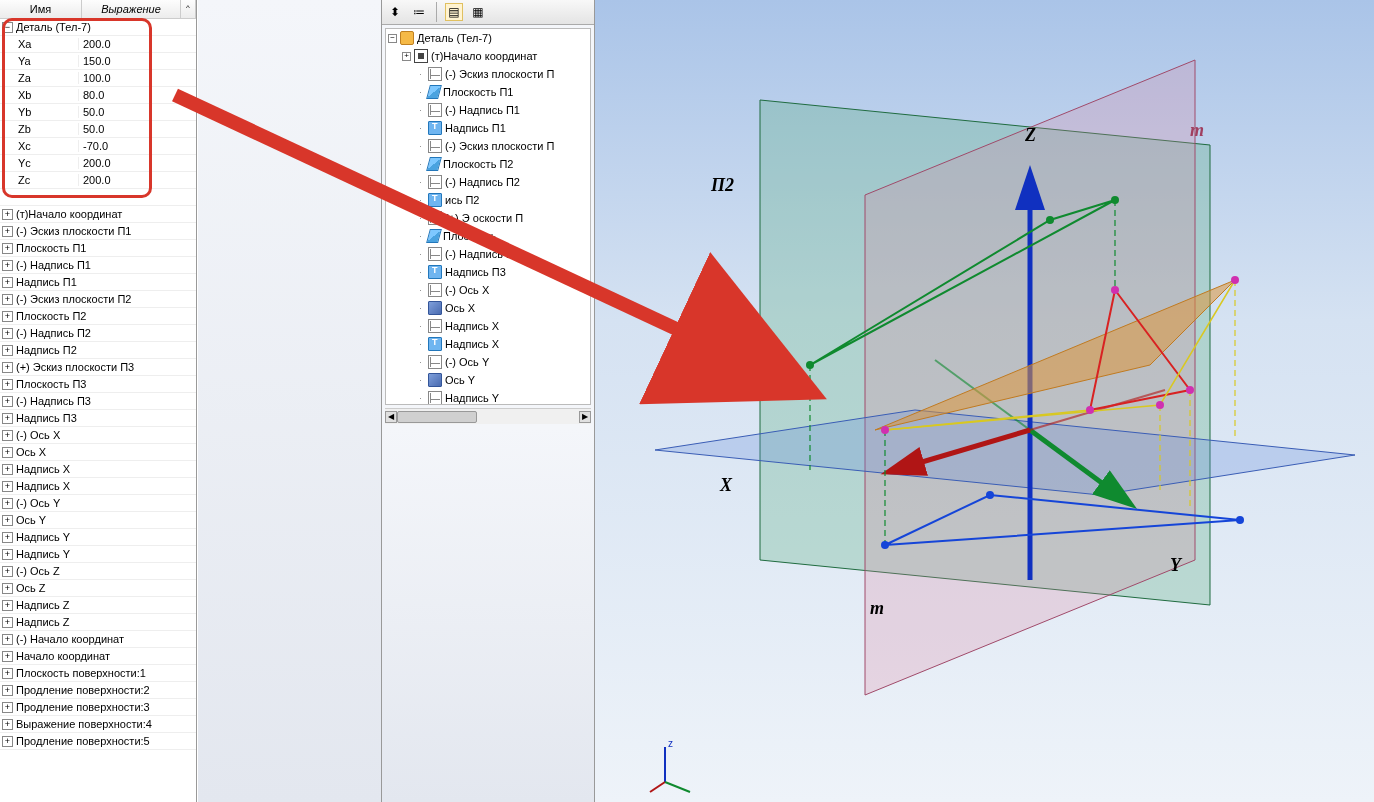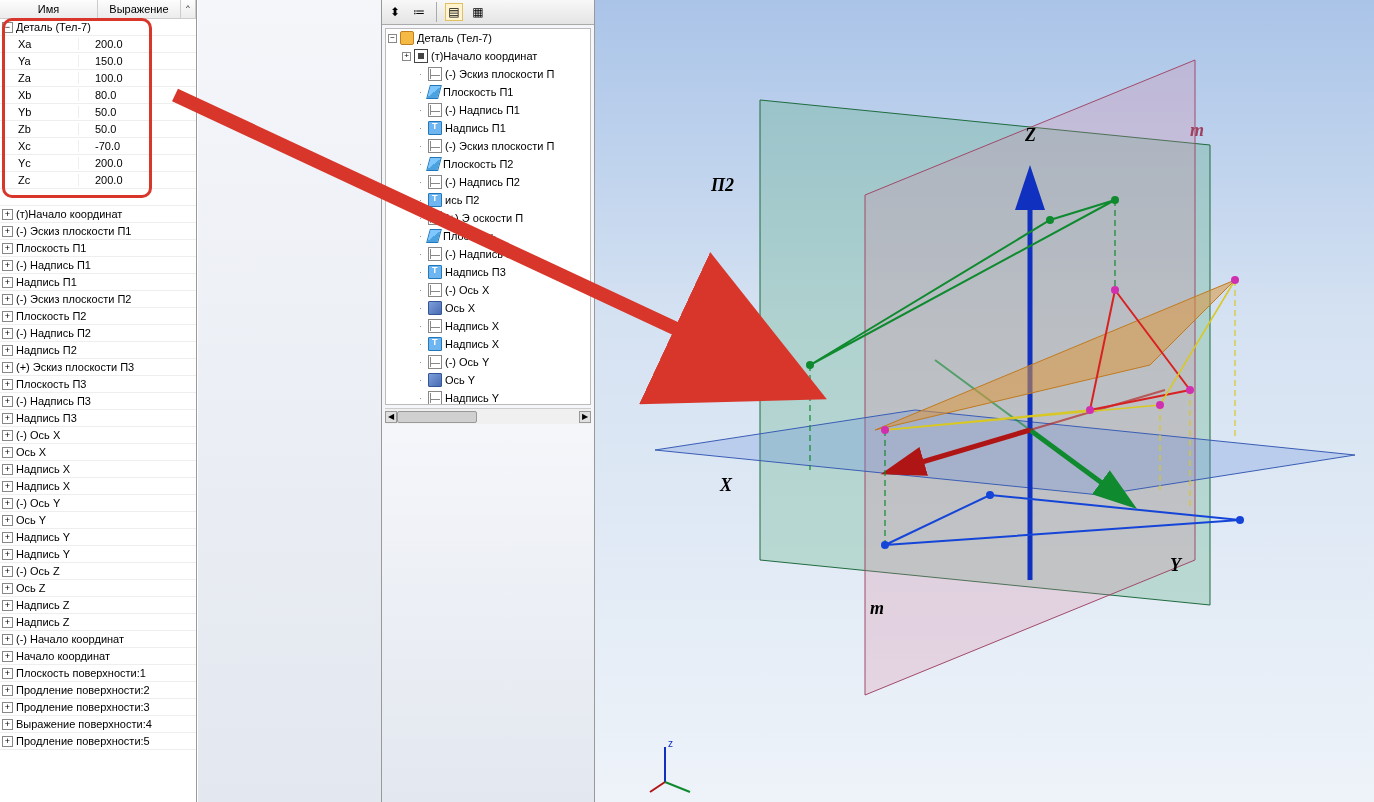--- a/index.html
+++ b/index.html
@@ -29,22 +29,22 @@
     background: linear-gradient(#fdfdfd,#ececec);
     border-bottom: 1px solid #ccc;
     z-index: 2;
   }
   .var-header .hcell {
     padding: 3px 4px;
     border-right: 1px solid #ccc;
     text-align: center;
     font-size: 11px;
   }
-  .hcell.name { width: 98px; }
-  .hcell.expr { flex: 1; }
+  .hcell.name { width: 82px; }
+  .hcell.expr { flex: 1; font-style: italic; }
   .hcell.up { width: 15px; font-size: 8px; }
   
   .var-rows { }
   .var-row {
     display: flex;
     align-items: center;
     height: 17px;
     border-bottom: 1px solid #eee;
     position: relative;
   }
@@ -52,21 +52,21 @@
     width: 11px; height: 11px;
     border: 1px solid #888;
     margin: 0 3px 0 2px;
     display: flex; align-items: center; justify-content: center;
     font-size: 9px; line-height: 1;
     background: #fff;
     cursor: pointer;
   }
   .var-row .spacer { width: 16px; }
   .var-row .rname { flex: 0 0 62px; padding-left: 2px; }
-  .var-row .rval { flex: 1; padding-left: 16px; border-left: 1px solid #eee; }
+  .var-row .rval { flex: 1; padding-left: 4px; border-left: 1px solid #eee; }
   .var-row.title { font-weight: normal; }
   
   .redbox {
     position: absolute;
     border: 3px solid #d8362a;
     border-radius: 10px;
     pointer-events: none;
     z-index: 3;
   }
   .redbox.one { left: 2px; top: 18px; width: 150px; height: 180px; }

